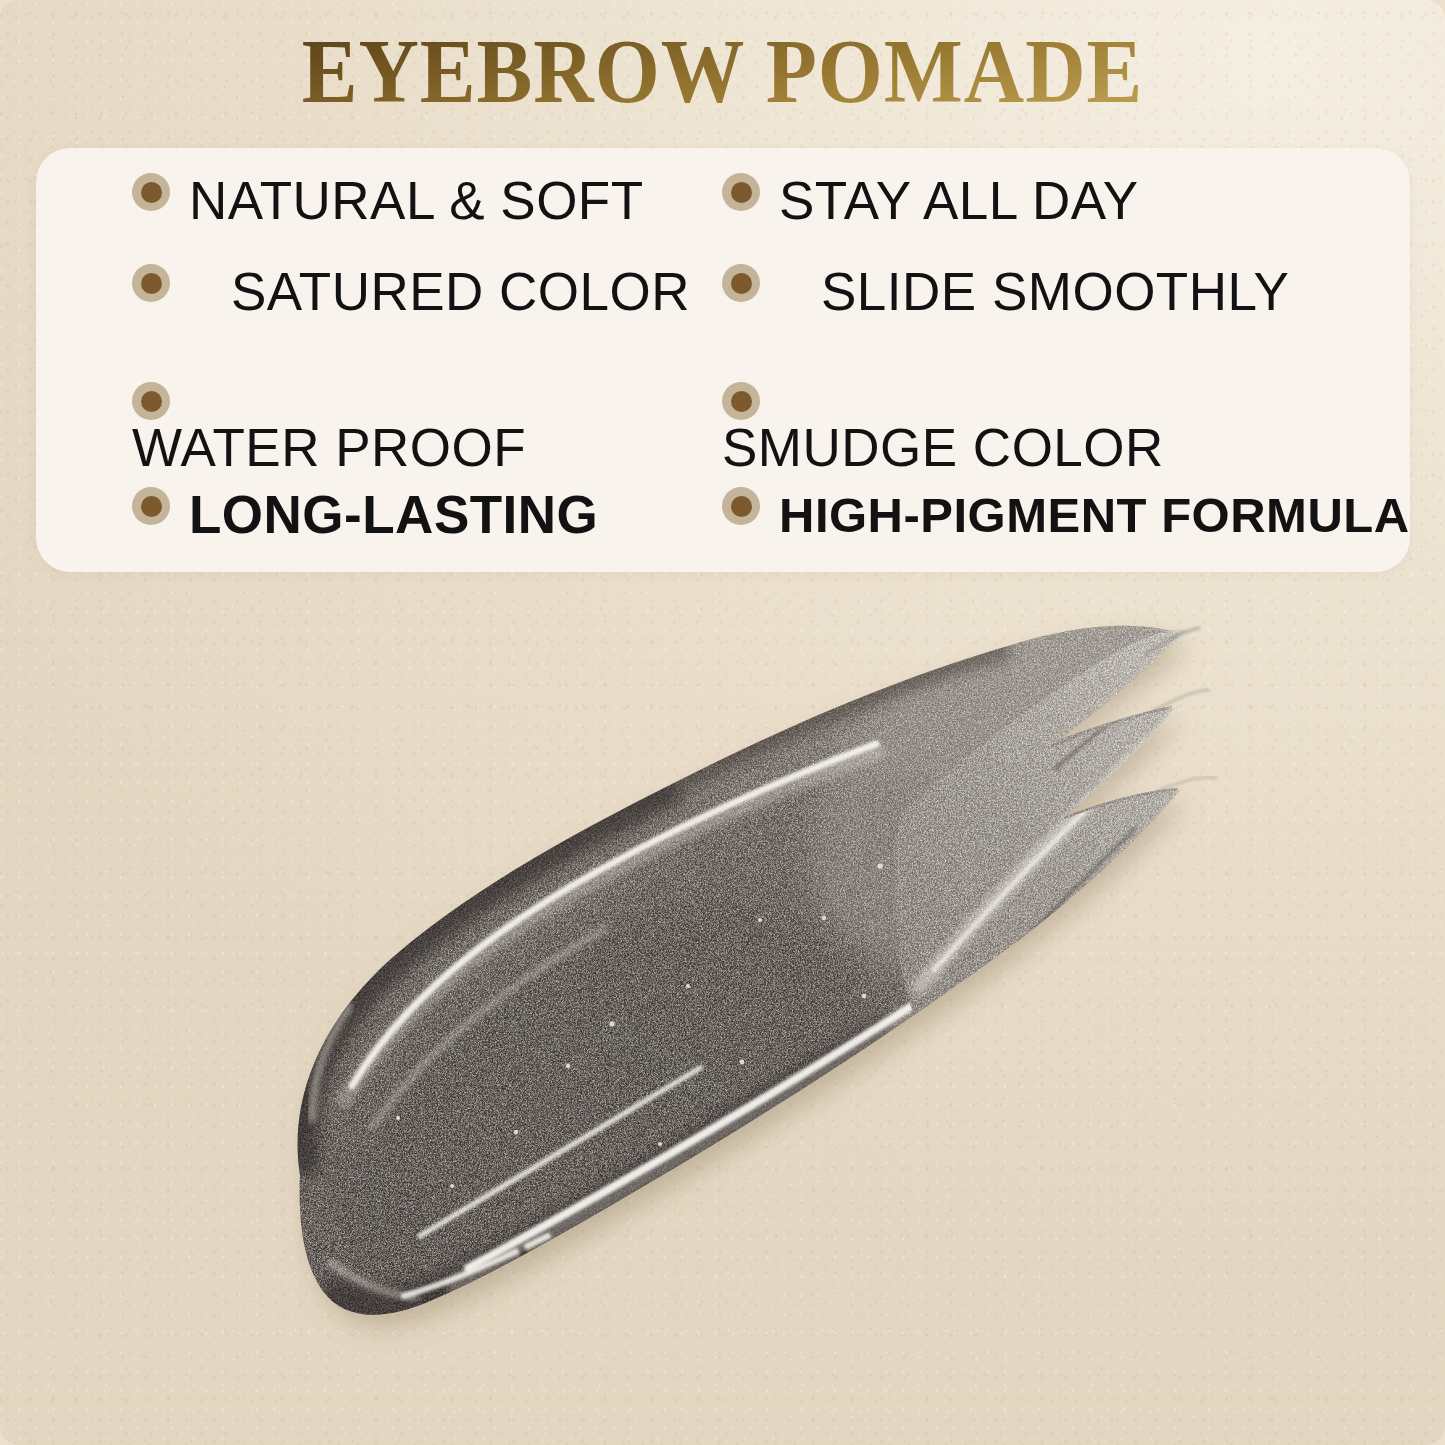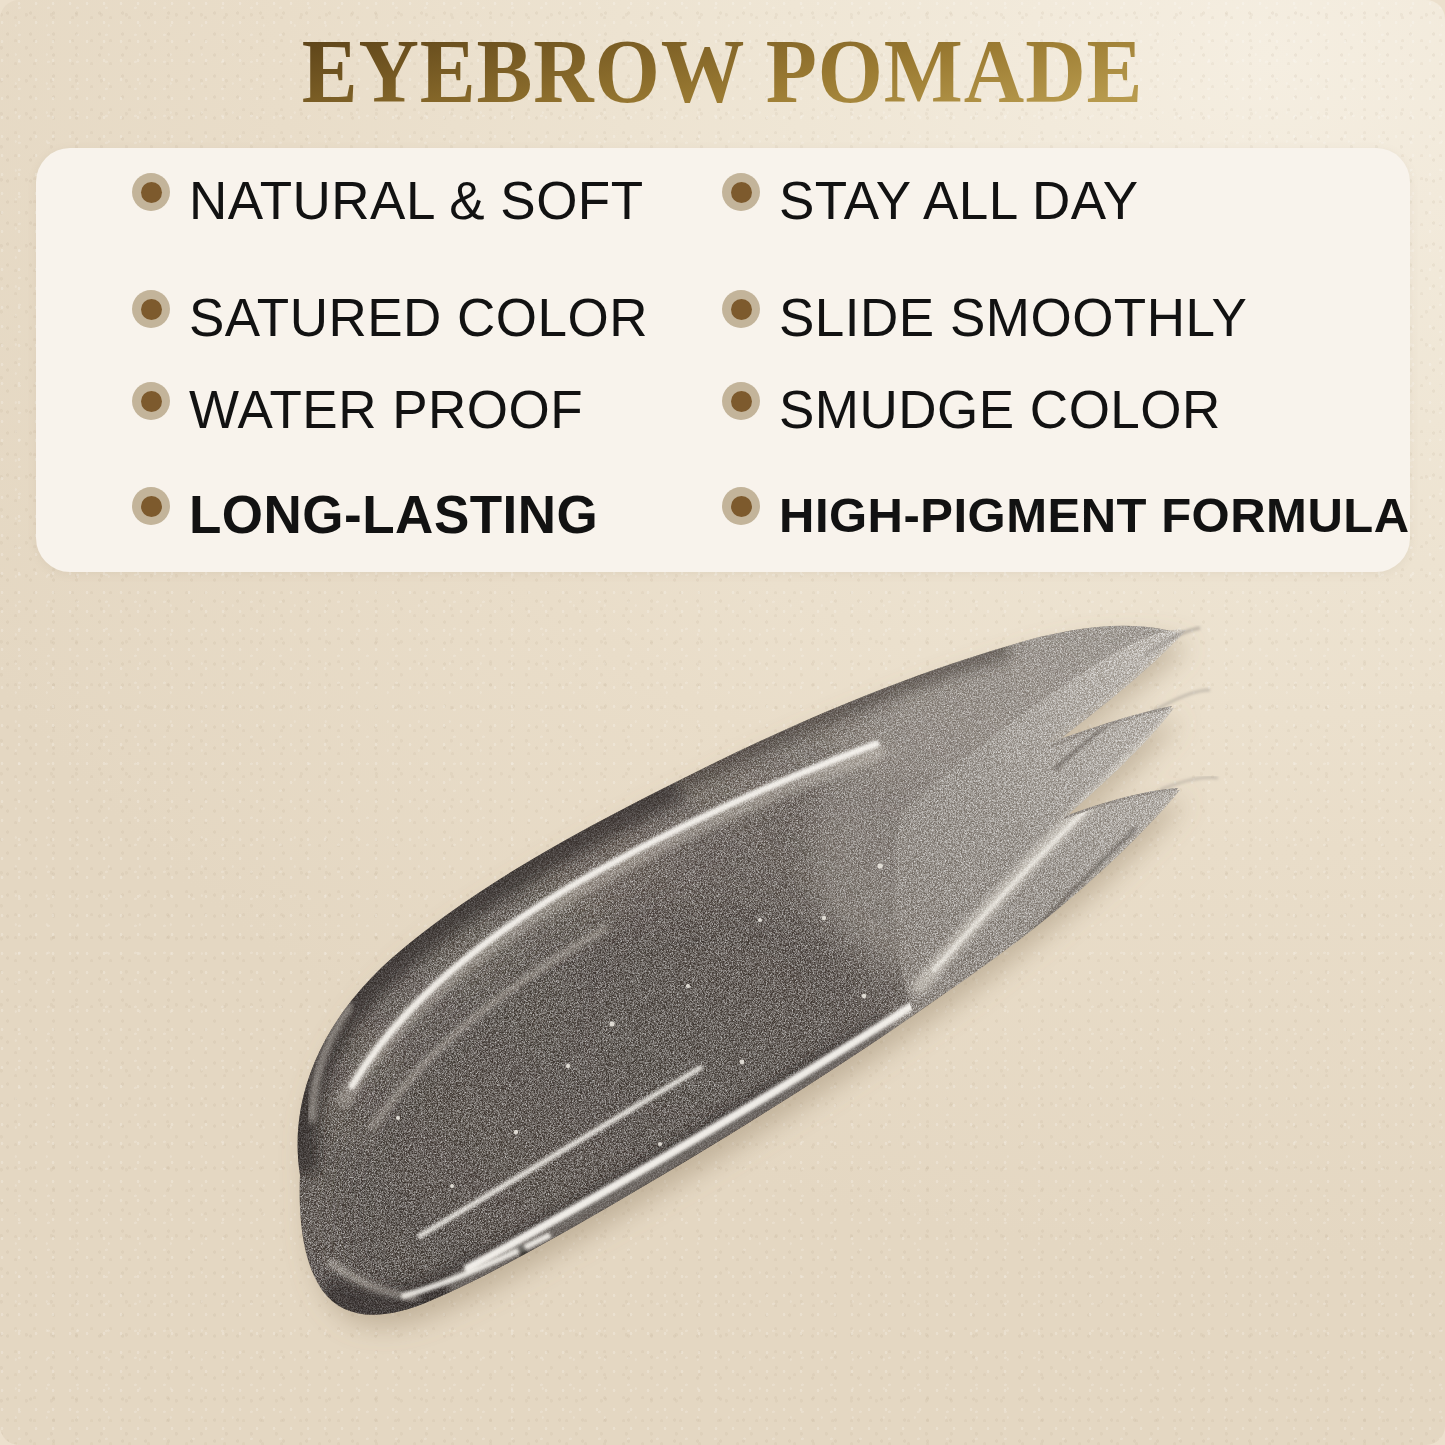--- a/index.html
+++ b/index.html
@@ -89,22 +89,22 @@
   #col-left  { left: 96px;  width: 560px; }
   #col-right { left: 686px; width: 700px; }
 
   .feature-item {
     position: absolute;
     left: 0;
     height: 60px;
     display: flex;
   }
   .feature-item.r0 { top: 25px; }
-  .feature-item.r1 { top: 142px; }
-  .feature-item.r2 { top: 234px; }
+  .feature-item.r1 { top: 116px; gap: 42px; }
+  .feature-item.r2 { top: 234px; flex-direction: column; }
   .feature-item.r3 { top: 339px; font-weight: bold; }
 
   .bullet-icon {
     flex: 0 0 auto;
     width: 38px;
     height: 38px;
     border-radius: 50%;
     background: #c3b49a;
     display: flex;
     align-items: center;

